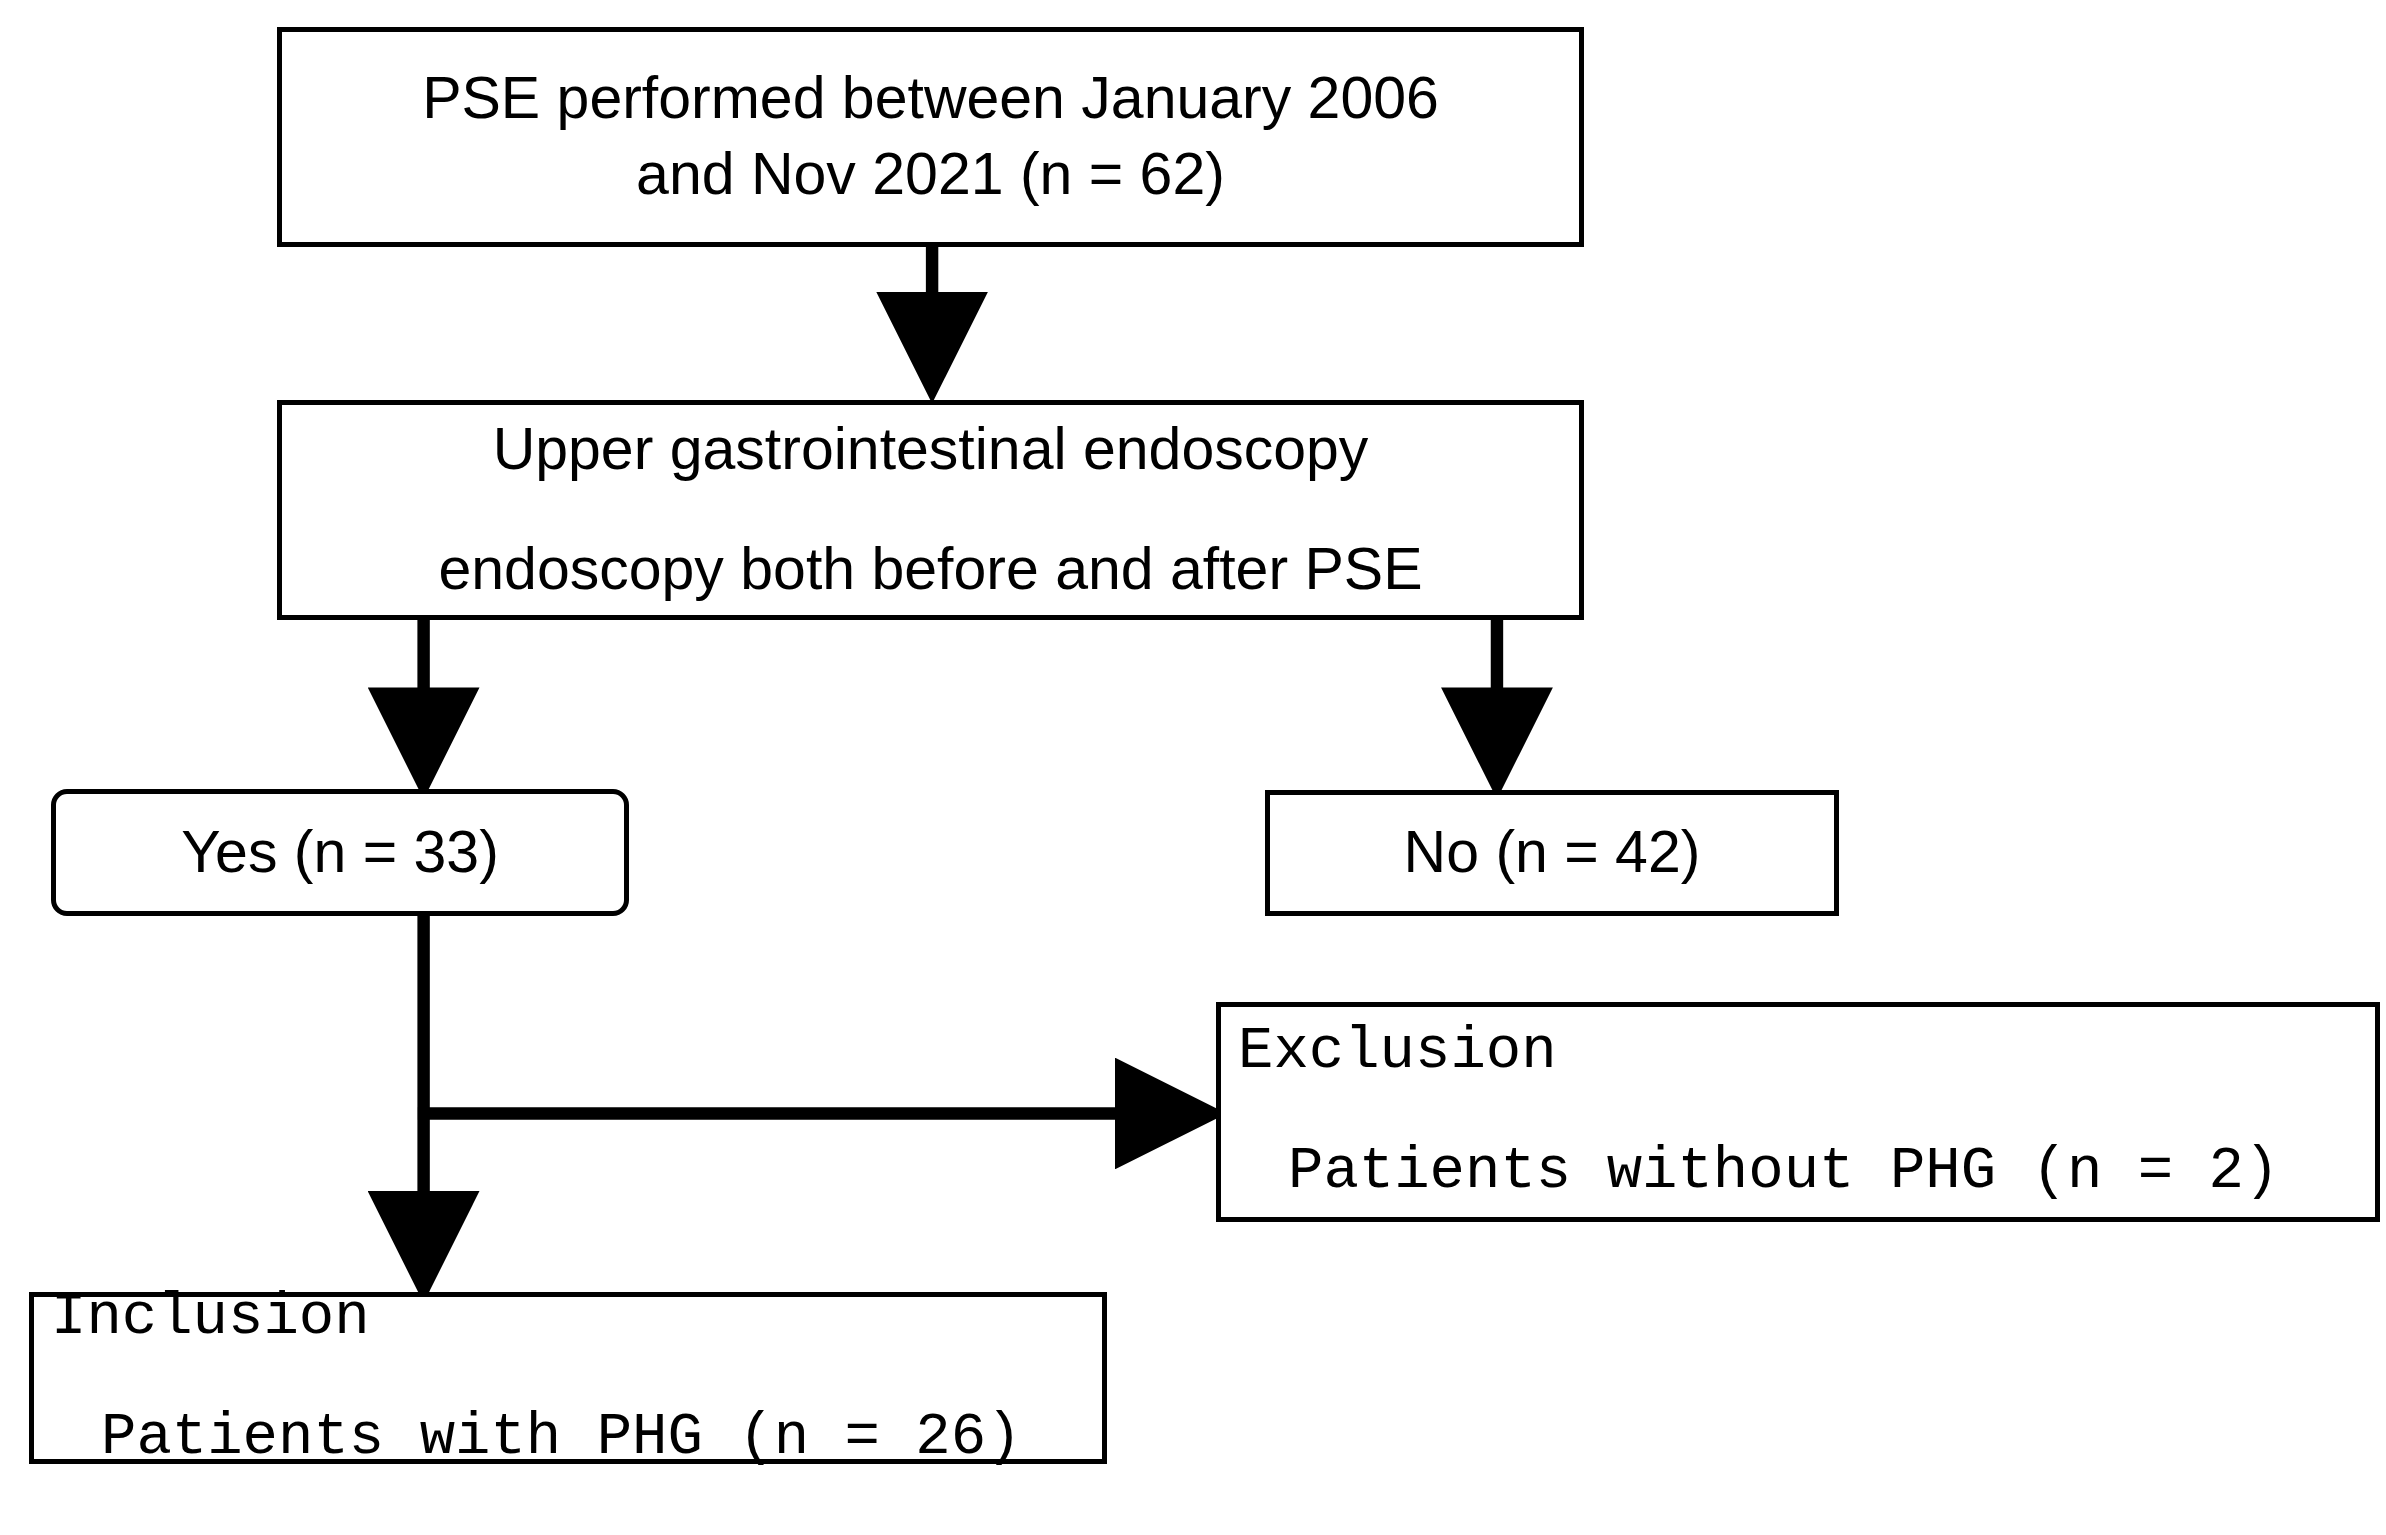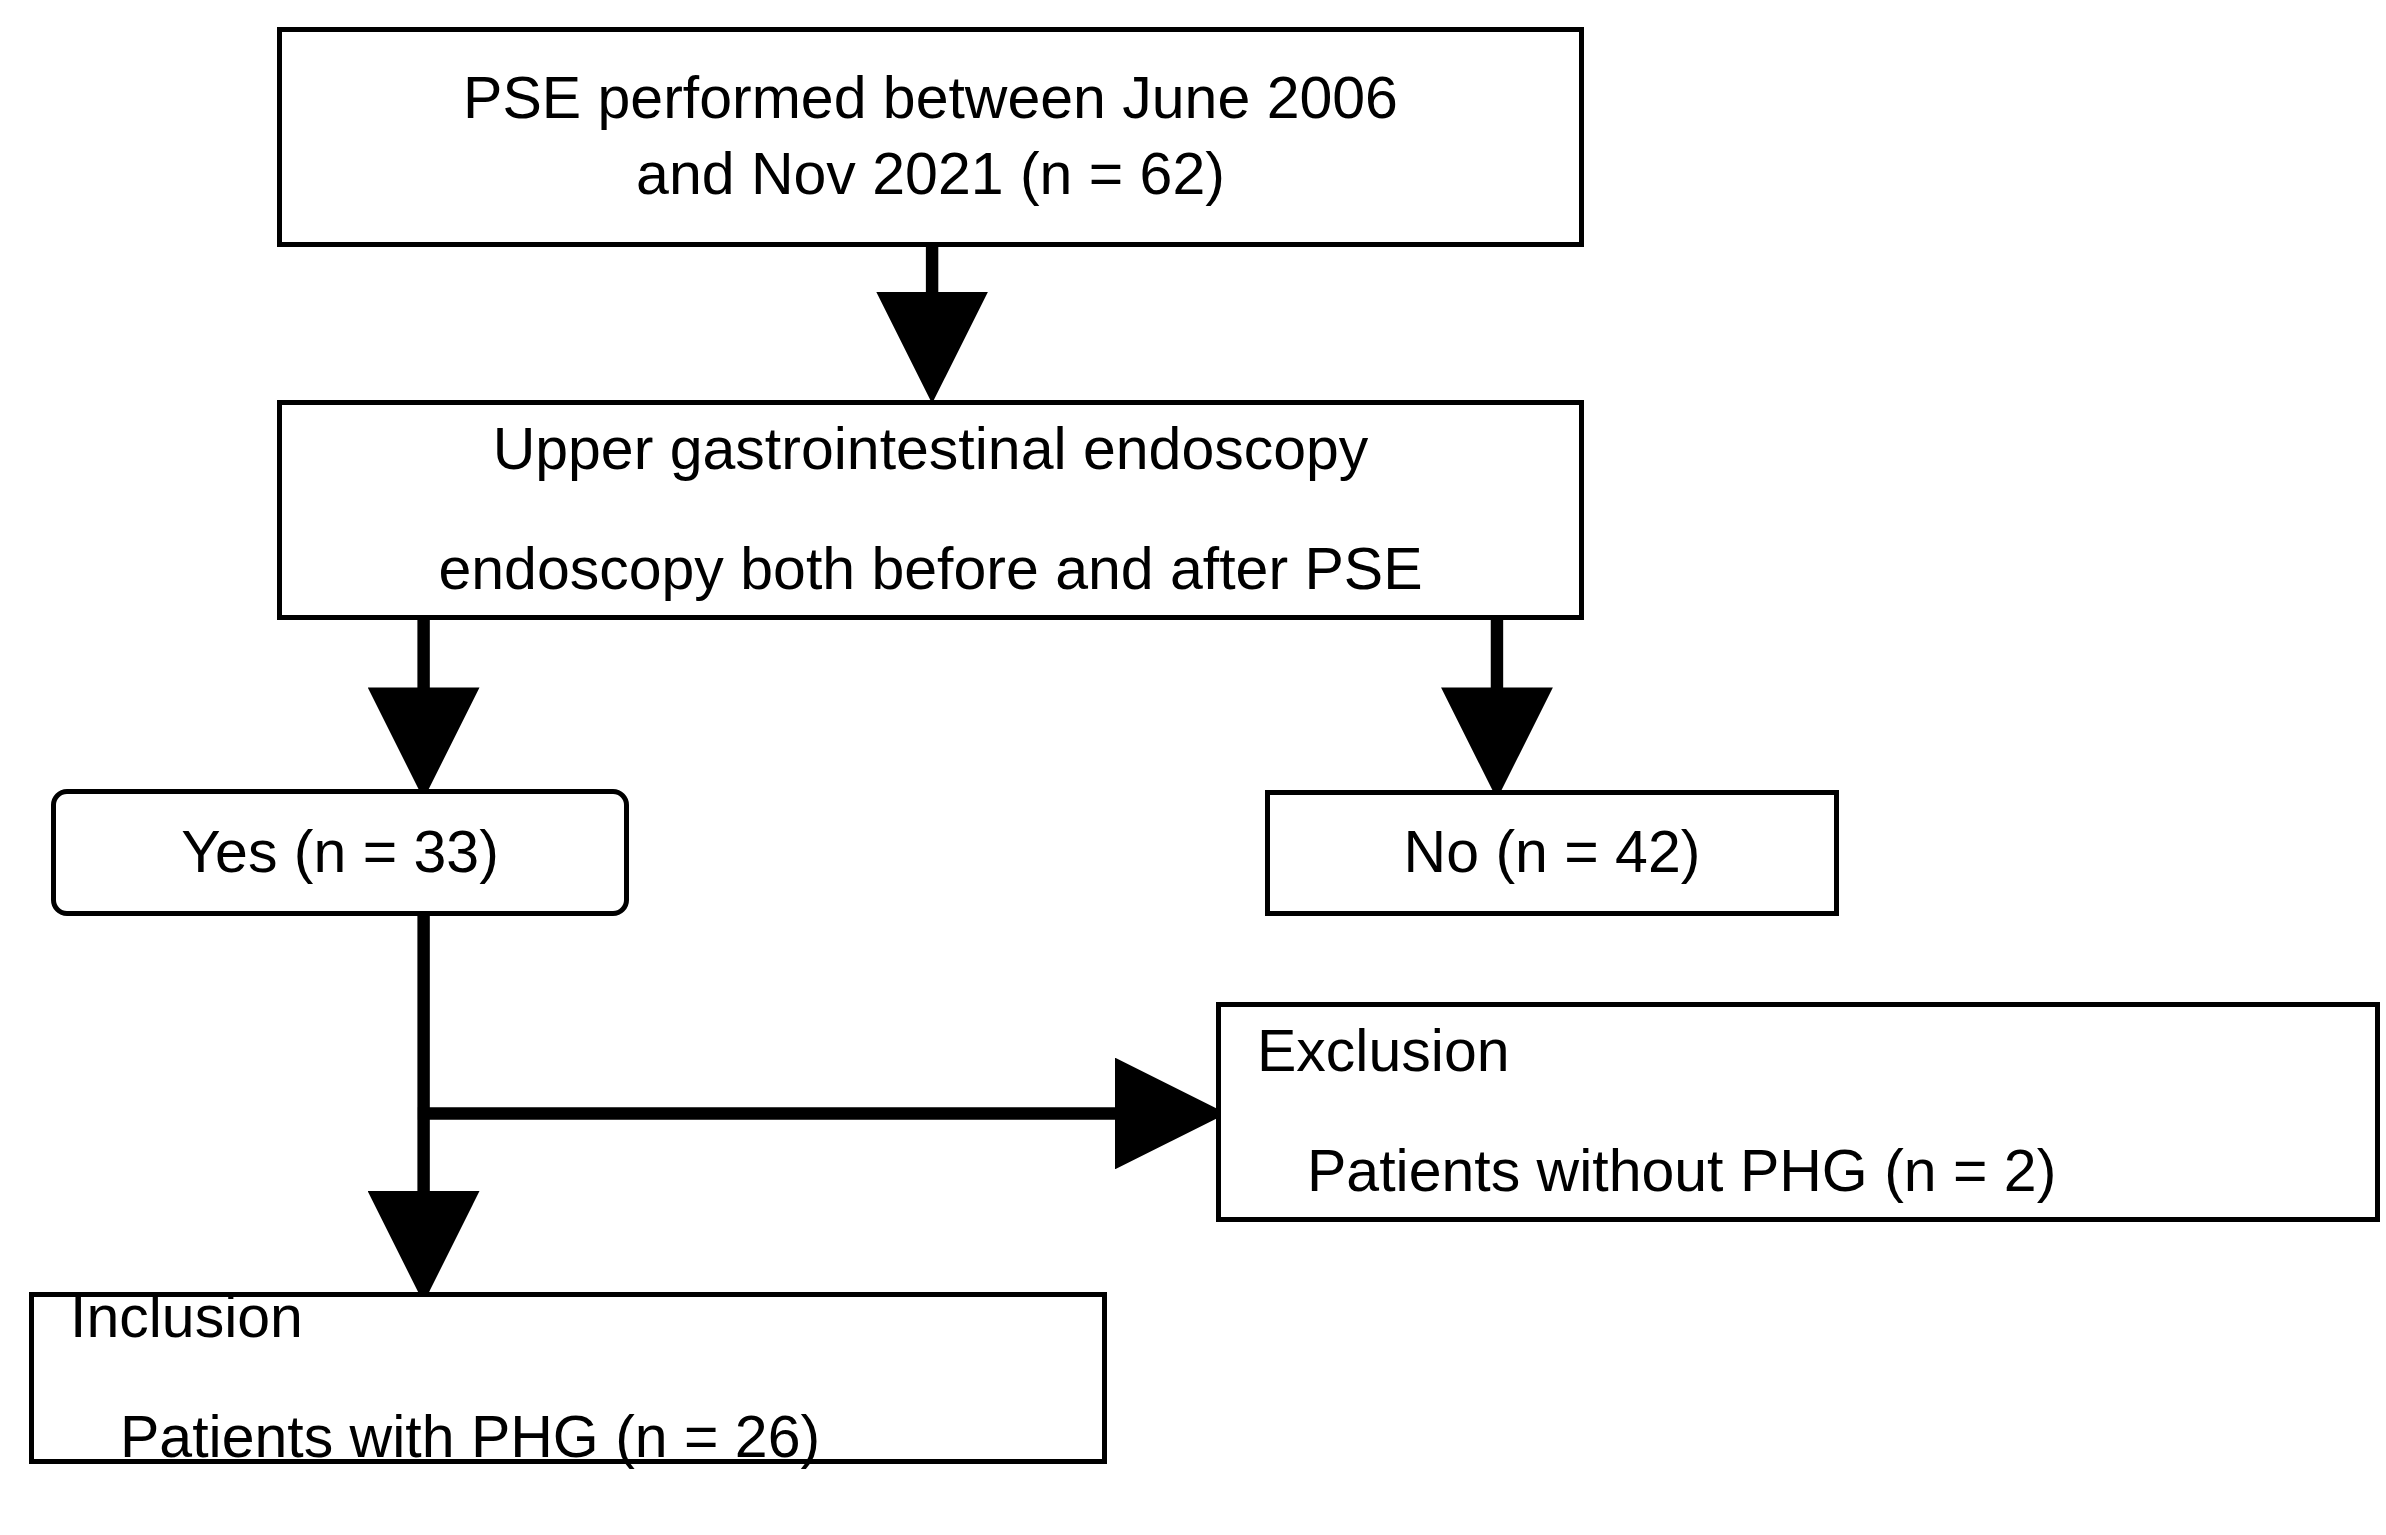--- a/index.html
+++ b/index.html
@@ -29,21 +29,22 @@
   .node .line {
     font-size: 59px;
     line-height: 1.28;
     white-space: nowrap;
     color: #000000;
   }
   .node.centered .line {
     text-align: center;
   }
   .node.lefted {
-    padding-left: 36px;
+    padding-left: 17px;
+    font-family: Liberation Mono, monospace;
   }
   .node.lefted .line {
     text-align: left;
   }
   .node.lefted .line.indent {
     padding-left: 50px;
     margin-top: 44px;
   }
   .edge-layer {
     position: absolute;
@@ -71,21 +72,21 @@
     <line x1="443" y1="648" x2="443" y2="818" stroke="#000000" stroke-width="13" marker-end="url(#arrowhead)"></line>
 
     <line x1="1566" y1="648" x2="1566" y2="818" stroke="#000000" stroke-width="13" marker-end="url(#arrowhead)"></line>
 
     <line x1="443" y1="958" x2="443" y2="1345" stroke="#000000" stroke-width="13" marker-end="url(#arrowhead)"></line>
 
     <line x1="437" y1="1165" x2="1265" y2="1165" stroke="#000000" stroke-width="13" marker-end="url(#arrowhead)"></line>
   </svg>
 
   <div class="node centered" style="left:277px; top:27px; width:1307px; height:220px;">
-    <div class="line">PSE performed between June 2006</div>
+    <div class="line">PSE performed between January 2006</div>
     <div class="line">and Nov 2021  (n = 62)</div>
   </div>
 
   <div class="node centered" style="left:277px; top:400px; width:1307px; height:220px;gap:44px;">
     <div class="line">Upper gastrointestinal endoscopy</div>
     <div class="line">endoscopy both before and after PSE</div>
   </div>
 
   <div class="node centered" style="left:51px; top:789px; width:578px; height:127px;border-radius:16px;">
     <div class="line">Yes (n = 33)</div>

